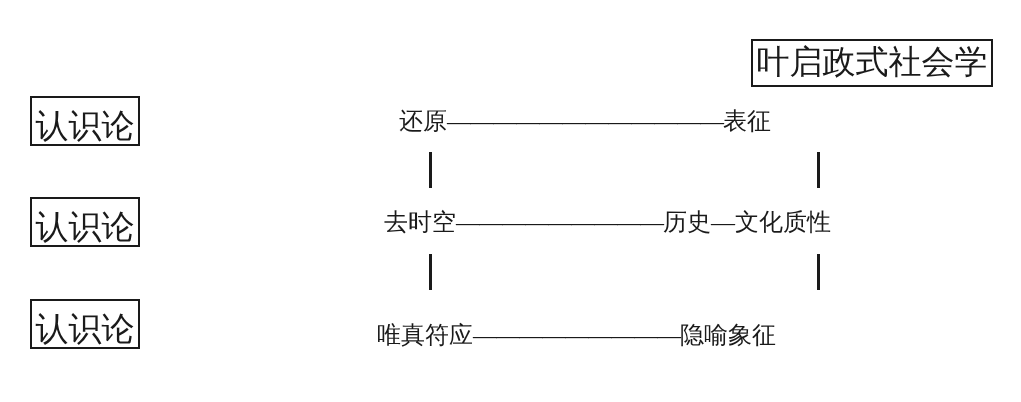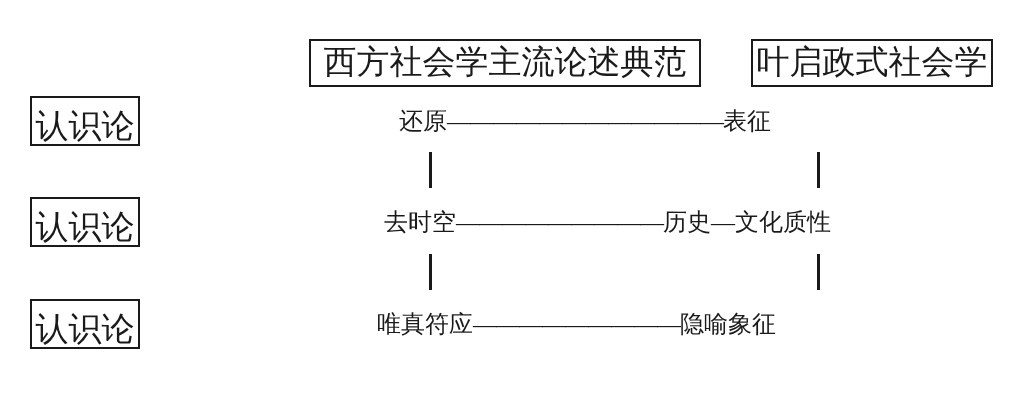--- a/index.html
+++ b/index.html
@@ -68,21 +68,21 @@
     left: 0;
     width: 1021px;
     height: 50px;
     display: block;
     white-space: nowrap;
     font-size: 24px;
     line-height: 50px;
   }
   #row-0 { top: 96px; }
   #row-1 { top: 197px; }
-  #row-2 { top: 299px; }
+  #row-2 { top: 310px; }
 
   .row-inner {
     position: absolute;
     white-space: nowrap;
   }
   #row-inner-0 { left: 399px; }
   #row-inner-1 { left: 384px; }
   #row-inner-2 { left: 377px; }
 
   .term { display: inline; }
@@ -97,23 +97,20 @@
   #vbar-left-0  { left: 429px; top: 152px; height: 36px; }
   #vbar-right-0 { left: 817px; top: 152px; height: 36px; }
   #vbar-left-1  { left: 429px; top: 254px; height: 36px; }
   #vbar-right-1 { left: 817px; top: 254px; height: 36px; }
 </style>
 </head>
 <body>
 
 <div id="diagram">
 
-  <div class="header-box" id="header-box-0">
-    <span>西方社会学主流论述典范</span>
-  </div>
 
   <div class="header-box" id="header-box-1">
     <span>叶启政式社会学</span>
   </div>
 
   <div class="side-box" id="side-box-0">
     <span>认识论</span>
   </div>
 
   <div class="side-box" id="side-box-1">

